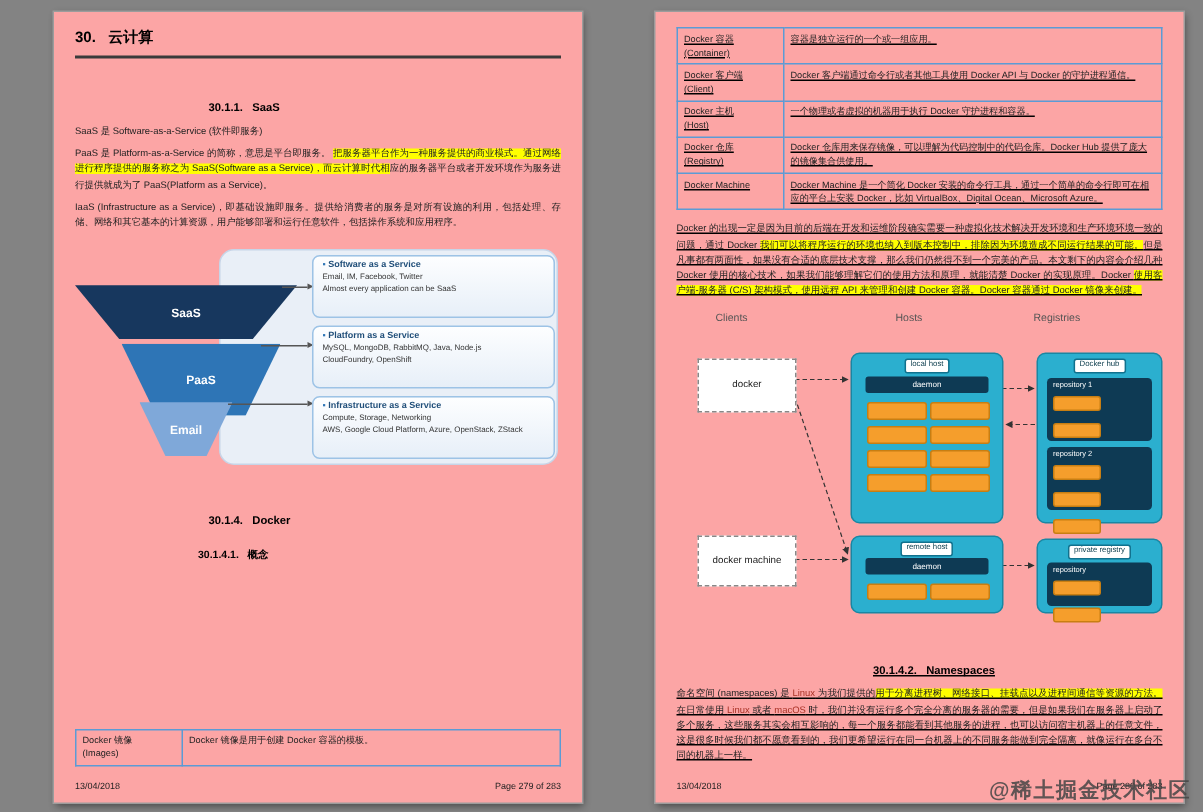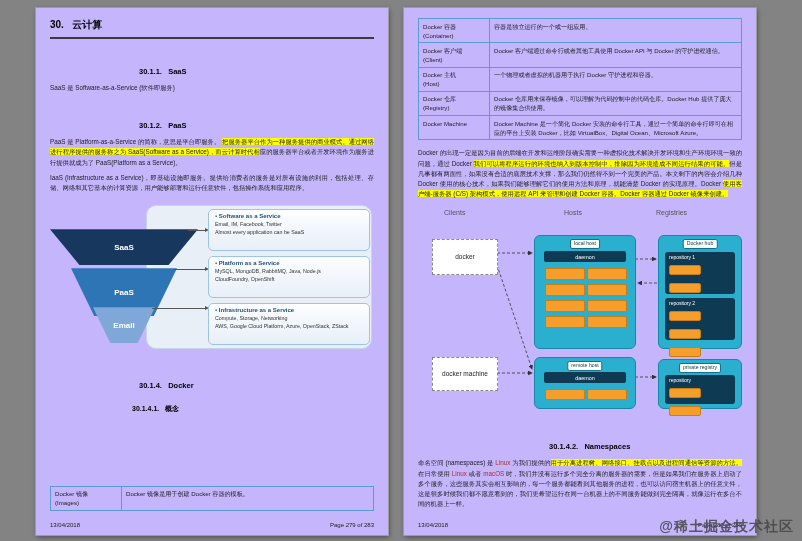--- a/index.html
+++ b/index.html
@@ -2,25 +2,25 @@
 <html><head>
 <meta charset="utf-8">
 <style>
   html,body{margin:0;padding:0;}
   body{
     width:802px;height:541px;position:relative;overflow:hidden;
     background:#838383;
     font-family:"Liberation Sans","DejaVu Sans",sans-serif;
   }
   .page{
-    position:absolute;top:8px;width:352px;height:527px;background:#c4b5fd;
+    position:absolute;top:8px;width:352px;height:527px;background:#fca5a5;
     box-shadow:0 0 0 1px #9c9c9c,1px 2px 5px rgba(0,0,0,.45);
   }
   #page-left{left:36px;}
-  #page-right{left:404px;}
+  #page-right{left:437px;text-decoration:underline;}
   .page-inner{position:relative;height:100%;box-sizing:border-box;padding:8px 14px;}
 
   .doc-title{
     font-size:10px;font-weight:bold;color:#000;
     border-bottom:2px solid #3a3a3a;padding-bottom:5px;margin:2px 0 12px 0;
   }
   .h3{font-size:7.5px;font-weight:bold;color:#000;margin:28px 0 7px 58px;padding-left:31px;}
   .h4{font-size:7px;font-weight:bold;color:#000;margin:14px 0 7px 82px;}
   .h3.ns{margin-left:100px;}
   .para{font-size:6.3px;line-height:1.62;color:#222;text-align:justify;margin:5px 0;}
@@ -46,21 +46,21 @@
   .funnel-panel{
     position:absolute;left:96px;right:2px;top:2px;bottom:4px;
     background:#E9EFF7;border:1px solid #C7D5E8;border-radius:10px;
   }
   .level{
     position:absolute;color:#fff;font-weight:bold;font-size:8px;
     display:flex;align-items:center;justify-content:center;margin-top:16px;
   }
   .level-saas{left:0;top:10px;width:148px;height:36px;background:#17375E;
     clip-path:polygon(0 0,100% 0,80% 100%,20% 100%);}
-  .level-paas{left:21px;top:49px;width:106px;height:48px;background:#2E75B6;
+  .level-paas{left:31px;top:49px;width:106px;height:48px;background:#2E75B6;
     clip-path:polygon(0 0,100% 0,78% 100%,22% 100%);}
   .level-iaas{left:43px;top:88px;width:62px;height:36px;background:#7FA8D9;
     clip-path:polygon(0 0,100% 0,72% 100%,28% 100%);}
   .stack-box{
     position:absolute;left:158px;right:4px;height:42px;box-sizing:border-box;
     background:linear-gradient(#FDFEFF,#E7EFF8);border:1px solid #9DC3E6;
     border-radius:5px;padding:3px 6px;
   }
   .sb1{top:6px;}.sb2{top:53px;}.sb3{top:100px;}
   .stack-title{font-size:6px;font-weight:bold;color:#1F4E79;margin-bottom:1.5px;}
@@ -120,21 +120,20 @@
 <body>
 
 <div class="page" id="page-left">
   <div class="page-inner">
 
     <div class="doc-title">30.&nbsp;&nbsp;&nbsp;云计算</div>
 
     <div class="h3">30.1.1.&nbsp;&nbsp;&nbsp;SaaS</div>
     <p class="para">SaaS 是 Software-as-a-Service (软件即服务)</p>
 
-    <div class="h3">30.1.2.&nbsp;&nbsp;&nbsp;PaaS</div>
     <p class="para"><span>PaaS 是 Platform-as-a-Service 的简称，意思是平台即服务。 </span><span class="hl">把服务器平台作为一种服务提供的商业模式。通过网络进行程序提供的服务称之为 SaaS(Software as a Service)，而云计算时代相</span><span>应的服务器平台或者开发环境作为服务进行提供就成为了 PaaS(Platform as a Service)。</span></p>
 
     <p class="para">IaaS (Infrastructure as a Service)，即基础设施即服务。提供给消费者的服务是对所有设施的利用，包括处理、存储、网络和其它基本的计算资源，用户能够部署和运行任意软件，包括操作系统和应用程序。</p>
 
     <div class="funnel">
       <div class="funnel-panel"></div>
 
       <div class="level level-saas">SaaS</div>
       <div class="level level-paas">PaaS</div>
       <div class="level level-iaas">Email</div>

